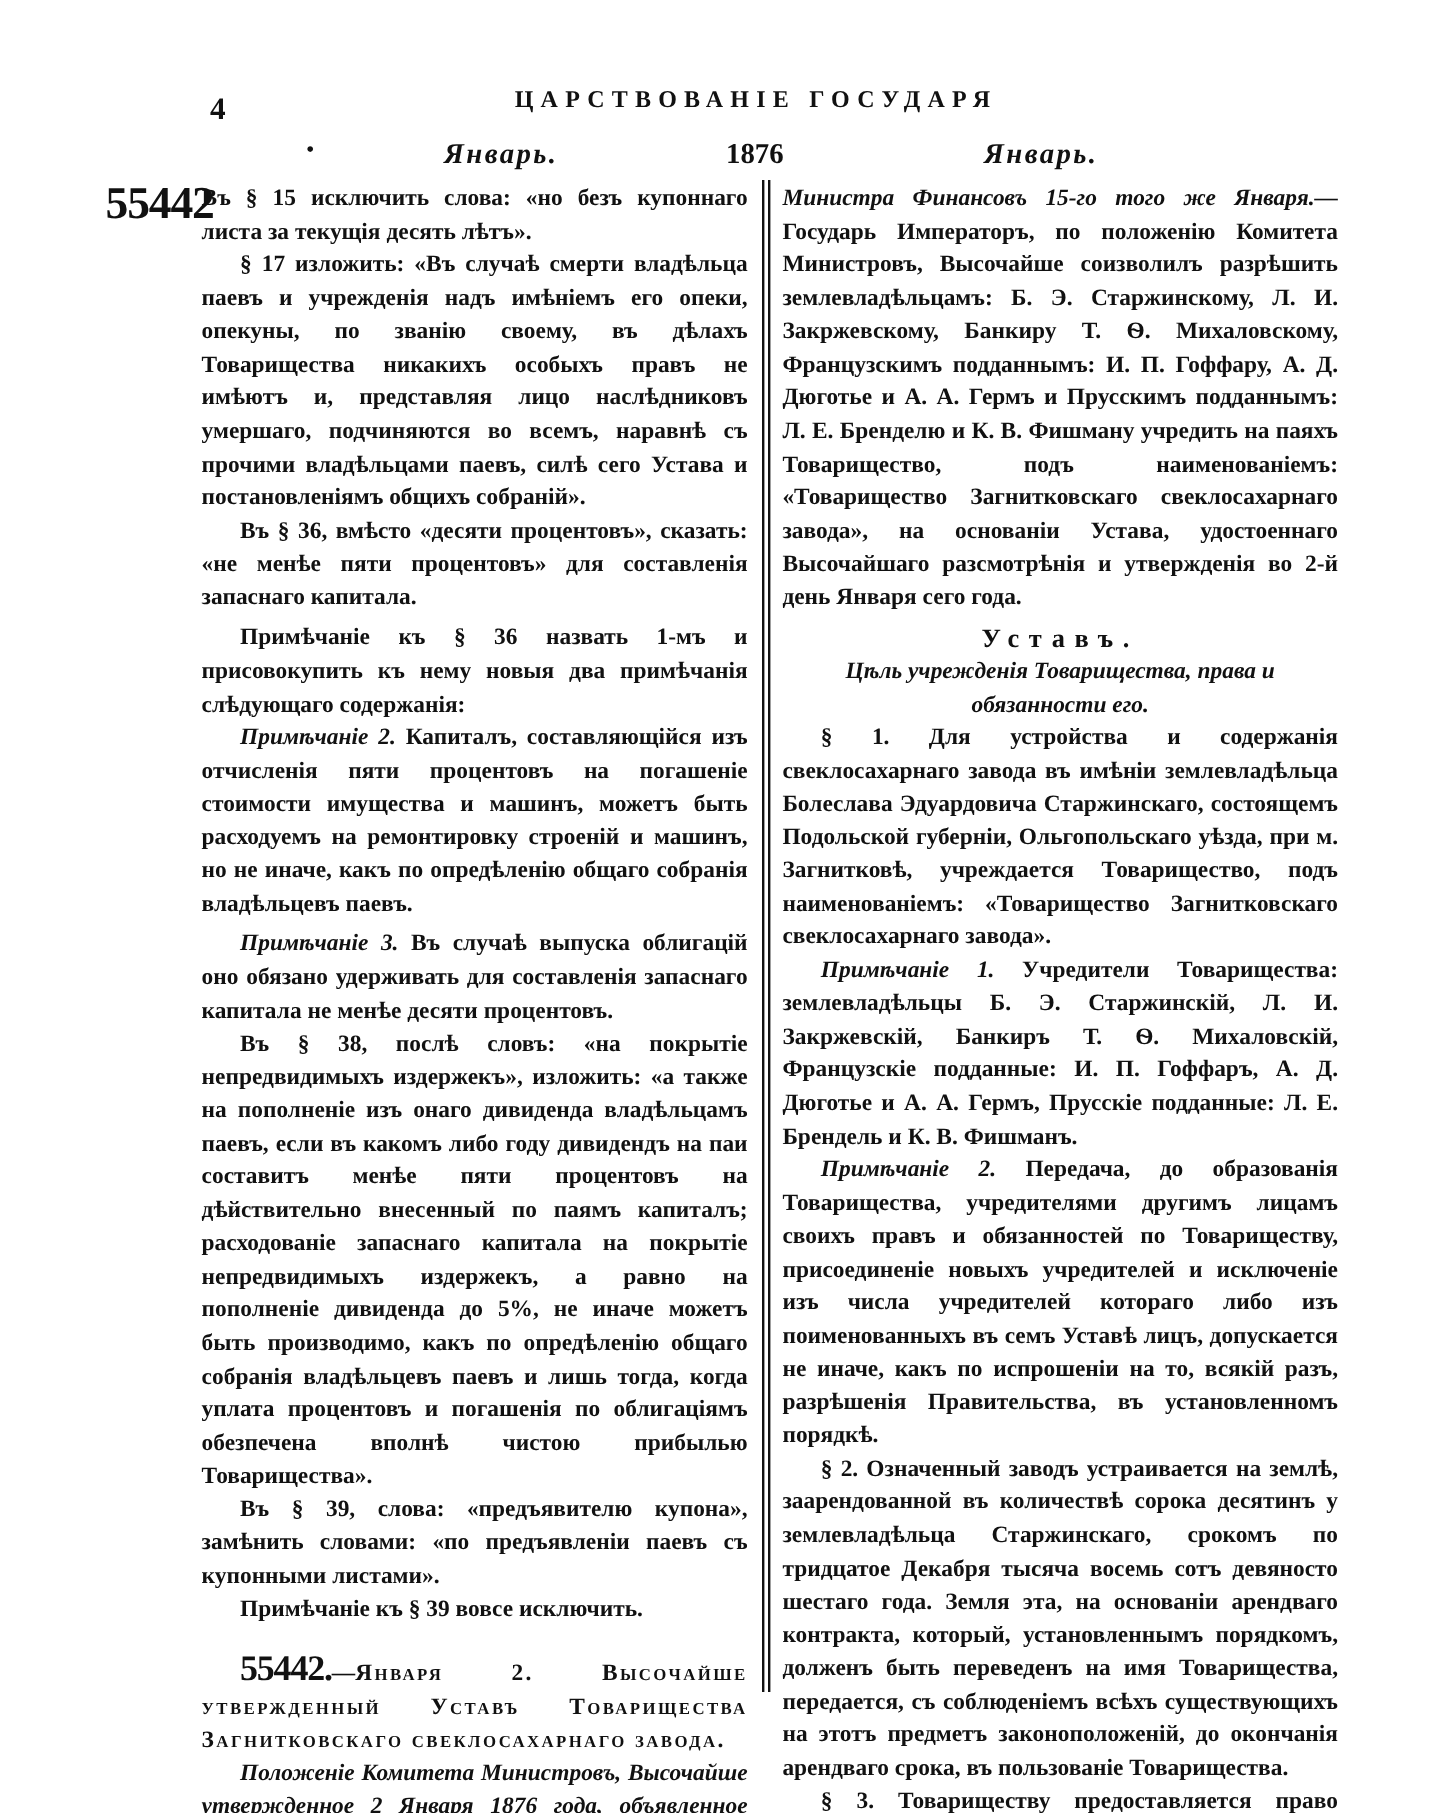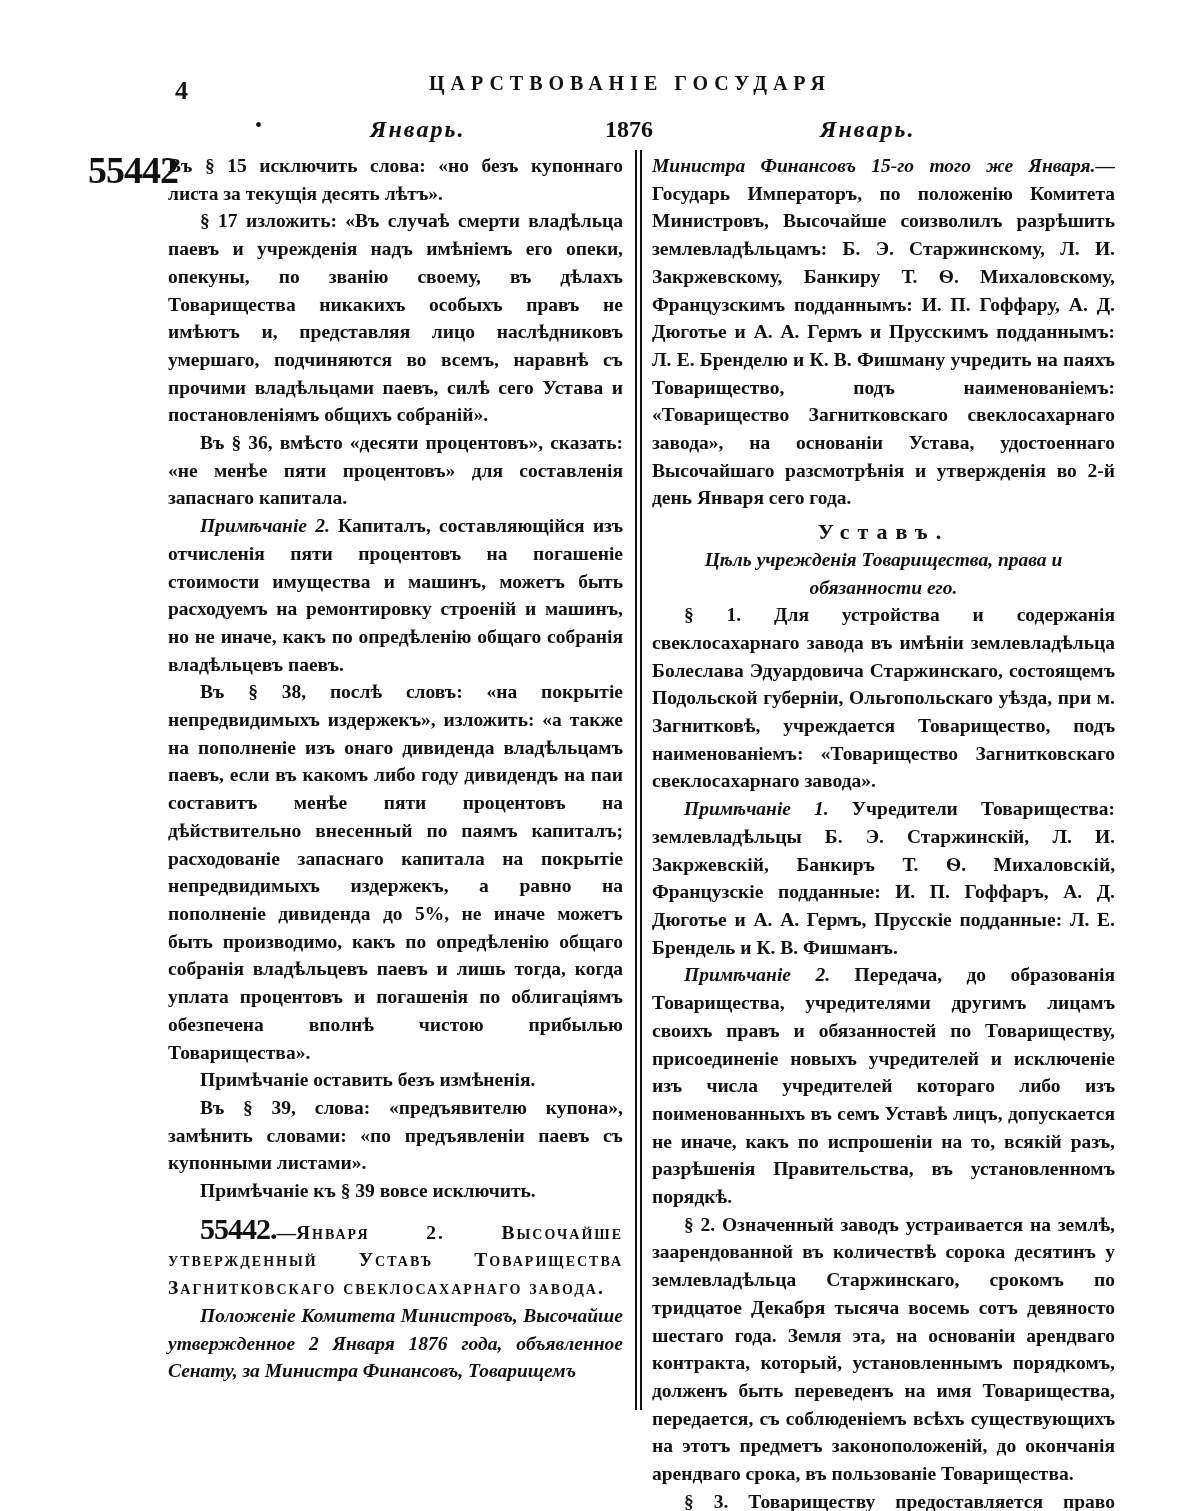--- a/index.html
+++ b/index.html
@@ -42,26 +42,27 @@
     <span class="year">1876</span>
     <span class="month-right">Январь.</span>
   </div>
 
   <div class="law-num-margin">55442</div>
 
   <div class="col col-left">
     <p>Въ § 15 исключить слова: «но безъ купоннаго листа за текущія десять лѣтъ».</p>
     <p class="ind">§ 17 изложить: «Въ случаѣ смерти владѣльца паевъ и учрежденія надъ имѣніемъ его опеки, опекуны, по званію своему, въ дѣлахъ Товарищества никакихъ особыхъ правъ не имѣютъ и, представляя лицо наслѣдниковъ умершаго, подчиняются во всемъ, наравнѣ съ прочими владѣльцами паевъ, силѣ сего Устава и постановленіямъ общихъ собраній».</p>
     <p class="ind">Въ § 36, вмѣсто «десяти процентовъ», сказать: «не менѣе пяти процентовъ» для составленія запаснаго капитала.</p>
+    <p class="ind gap">Примѣчаніе къ § 36 назвать 1-мъ и присовокупить къ нему новыя два примѣчанія слѣдующаго содержанія:</p>
     <p class="ind"><span class="it">Примѣчаніе 2.</span> <span>Капиталъ, составляющійся изъ отчисленія пяти процентовъ на погашеніе стоимости имущества и машинъ, можетъ быть расходуемъ на ремонтировку строеній и машинъ, но не иначе, какъ по опредѣленію общаго собранія владѣльцевъ паевъ.</span></p>
+    <p class="ind gap"><span class="it">Примѣчаніе 3.</span> <span>Въ случаѣ выпуска облигацій оно обязано удерживать для составленія запаснаго капитала не менѣе десяти процентовъ.</span></p>
     <p class="ind">Въ § 38, послѣ словъ: «на покрытіе непредвидимыхъ издержекъ», изложить: «а также на пополненіе изъ онаго дивиденда владѣльцамъ паевъ, если въ какомъ либо году дивидендъ на паи составитъ менѣе пяти процентовъ на дѣйствительно внесенный по паямъ капиталъ; расходованіе запаснаго капитала на покрытіе непредвидимыхъ издержекъ, а равно на пополненіе дивиденда до 5%, не иначе можетъ быть производимо, какъ по опредѣленію общаго собранія владѣльцевъ паевъ и лишь тогда, когда уплата процентовъ и погашенія по облигаціямъ обезпечена вполнѣ чистою прибылью Товарищества».</p>
-    <p class="ind">Примѣчаніе оставить безъ измѣненія.</p>
     <p class="ind">Въ § 39, слова: «предъявителю купона», замѣнить словами: «по предъявленіи паевъ съ купонными листами».</p>
     <p class="ind">Примѣчаніе къ § 39 вовсе исключить.</p>
-    <p class="ind" style="margin-top:10px;"><span class="law-num-inline">55442.</span><span>—</span><span class="smallcaps">Января 2. Высочайше утвержденный Уставъ Товарищества Загнитковскаго свеклосахарнаго завода.</span></p>
+    <p class="ind" style="margin-top:22px;"><span class="law-num-inline">55442.</span><span>—</span><span class="smallcaps">Января 2. Высочайше утвержденный Уставъ Товарищества Загнитковскаго свеклосахарнаго завода.</span></p>
     <p class="ind it">Положеніе Комитета Министровъ, Высочайше утвержденное 2 Января 1876 года, объявленное Сенату, за Министра Финансовъ, Товарищемъ</p>
   </div>
 
   <div class="divider"></div>
 
   <div class="col col-right">
     <p><span class="it">Министра Финансовъ 15-го того же Января.—</span> <span>Государь Императоръ, по положенію Комитета Министровъ, Высочайше соизволилъ разрѣшить землевладѣльцамъ: Б. Э. Старжинскому, Л. И. Закржевскому, Банкиру Т. Ѳ. Михаловскому, Французскимъ подданнымъ: И. П. Гоффару, А. Д. Дюготье и А. А. Гермъ и Прусскимъ подданнымъ: Л. Е. Бренделю и К. В. Фишману учредить на паяхъ Товарищество, подъ наименованіемъ: «Товарищество Загнитковскаго свеклосахарнаго завода», на основаніи Устава, удостоеннаго Высочайшаго разсмотрѣнія и утвержденія во 2-й день Января сего года.</span></p>
     <p class="ustav gap">Уставъ.</p>
     <p class="center it">Цѣль учрежденія Товарищества, права и обязанности его.</p>
     <p class="ind">§ 1. Для устройства и содержанія свеклосахарнаго завода въ имѣніи землевладѣльца Болеслава Эдуардовича Старжинскаго, состоящемъ Подольской губерніи, Ольгопольскаго уѣзда, при м. Загнитковѣ, учреждается Товарищество, подъ наименованіемъ: «Товарищество Загнитковскаго свеклосахарнаго завода».</p>

